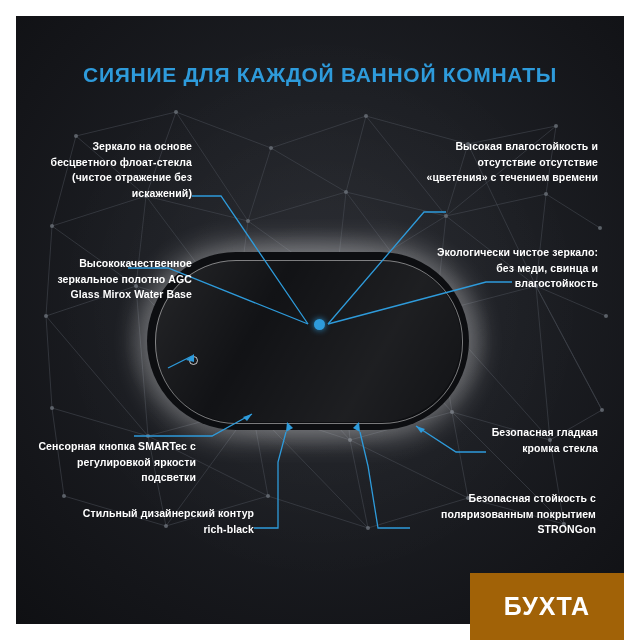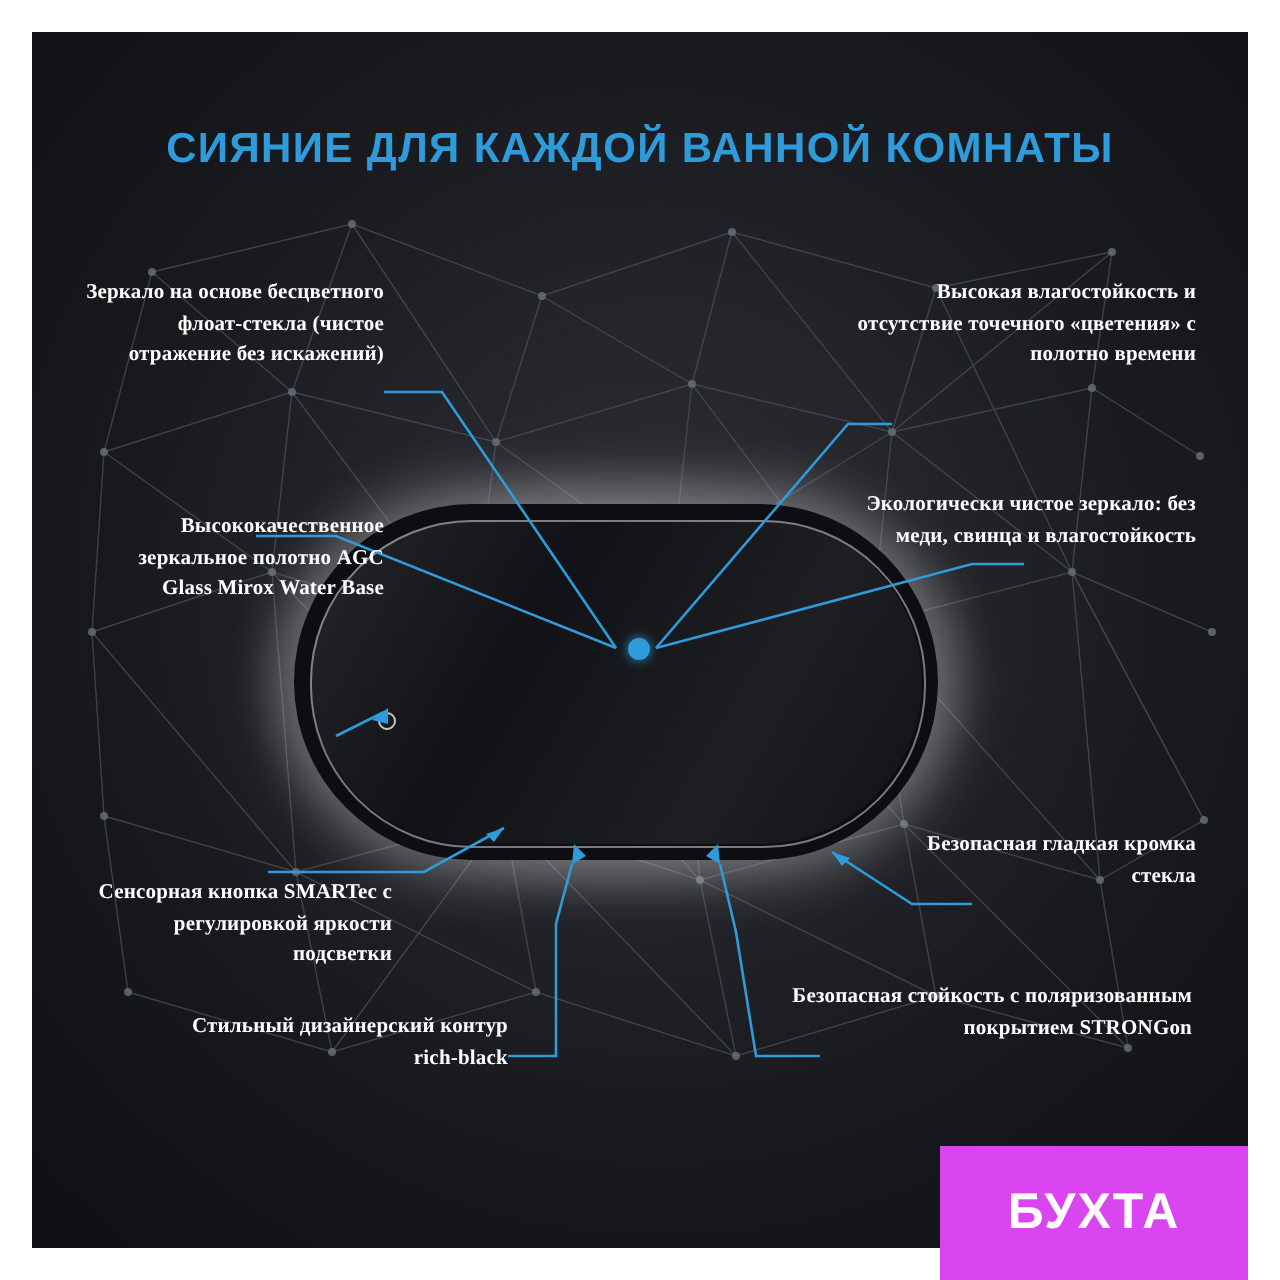--- a/index.html
+++ b/index.html
@@ -54,21 +54,21 @@
   }
 
   .label {
     position: absolute;
     color: #ffffff;
     font-size: 10.5px;
     font-weight: bold;
     line-height: 15.5px;
     letter-spacing: 0.1px;
   }
-  .label.right { text-align: right; font-family: Liberation Serif, serif; }
+  .label.right { text-align: right; }
 
   .dot-center {
     position: absolute;
     width: 11px;
     height: 11px;
     border-radius: 50%;
     background: #2e9bdb;
     box-shadow: 0 0 6px rgba(46,155,219,0.9);
   }
 
@@ -129,21 +129,21 @@
     border: 1px solid rgba(255,255,255,0.75);
   }
 
   
   .logo {
     position: absolute;
     left: 470px;
     top: 573px;
     width: 154px;
     height: 67px;
-    background: #d946ef;
+    background: #a16207;
     display: flex;
     align-items: center;
     justify-content: center;
   }
   .logo-text {
     color: #ffffff;
     font-size: 25px;
     font-weight: bold;
     letter-spacing: 1px;
     font-family: "Liberation Sans", sans-serif;
@@ -261,25 +261,25 @@
     <div class="dot-center" style="left:298px; top:303px;"></div>
 
     <div class="label right" style="left:26px; top:123px; width:150px;">Зеркало на основе бесцветного флоат-стекла (чистое отражение без искажений)</div>
 
     <div class="label right" style="left:26px; top:240px; width:150px;">Высококачественное зеркальное полотно AGC Glass Mirox Water Base</div>
 
     <div class="label right" style="left:60px; top:490px; width:178px;">Стильный дизайнерский контур rich-black</div>
 
     <div class="label right" style="left:20px; top:423px; width:160px;">Сенсорная кнопка SMARTec с регулировкой яркости подсветки</div>
 
-    <div class="label right" style="left:410px; top:123px; width:172px;">Высокая влагостойкость и отсутствие точечного «цветения» с полотно времени</div>
+    <div class="label right" style="left:410px; top:123px; width:172px;">Высокая влагостойкость и отсутствие отсутствие «цветения» с течением времени</div>
 
     <div class="label right" style="left:414px; top:229px; width:168px;">Экологически чистое зеркало: без меди, свинца и влагостойкость</div>
 
-    <div class="label right" style="left:444px; top:399px; width:138px;">Безопасная гладкая кромка стекла</div>
+    <div class="label right" style="left:444px; top:409px; width:138px;">Безопасная гладкая кромка стекла</div>
 
     <div class="label right" style="left:380px; top:475px; width:200px;">Безопасная стойкость с поляризованным покрытием STRONGon</div>
 
   </div>
 
   <div class="logo">
     <span class="logo-text">БУХТА</span>
   </div>
 
 </div>

